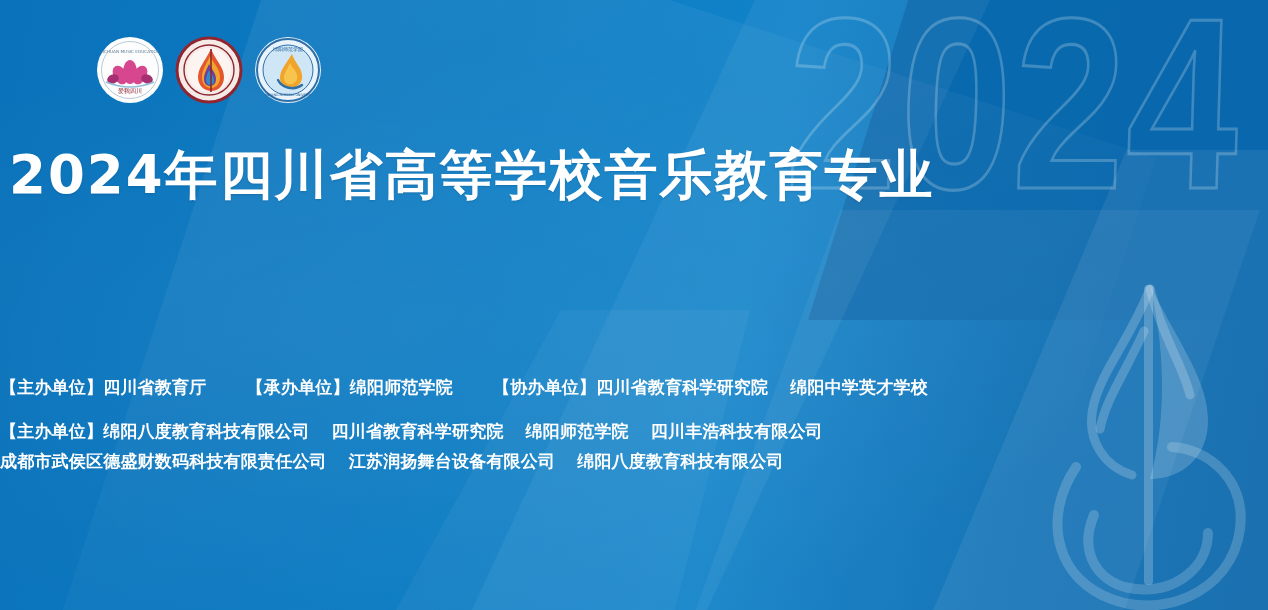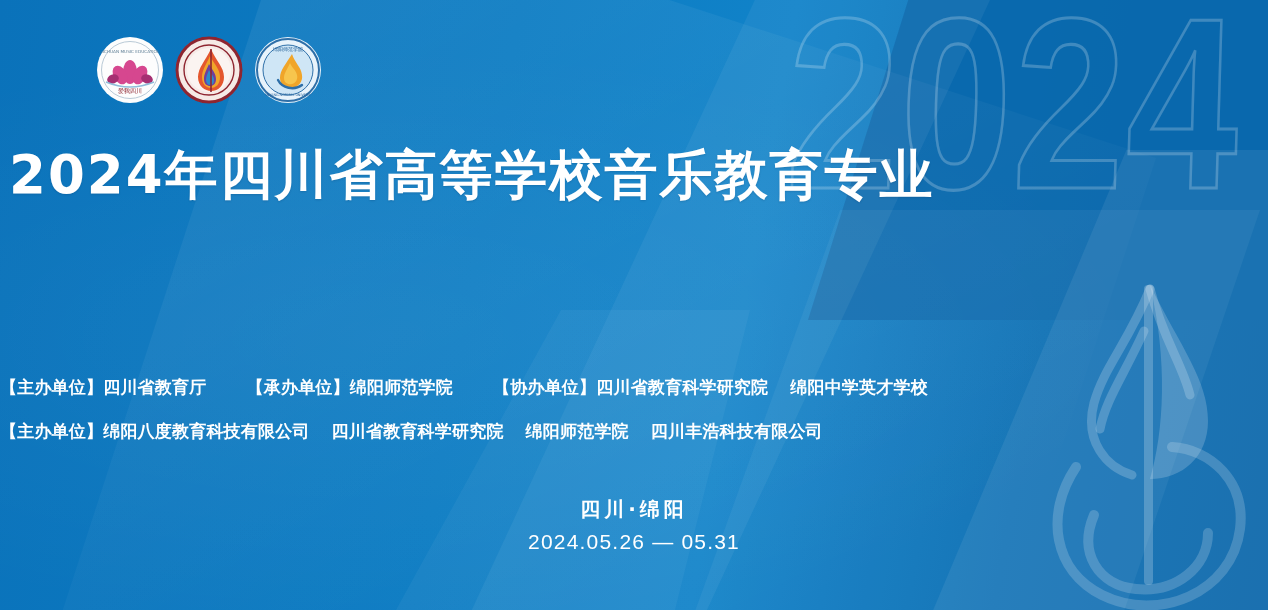--- a/index.html
+++ b/index.html
@@ -288,21 +288,20 @@
     <div class="credit-line row-organizers">
       <span class="grp"><span>【主办单位】</span><span>四川省教育厅</span></span>
       <span class="grp"><span>【承办单位】</span><span>绵阳师范学院</span></span>
       <span class="grp"><span>【协办单位】</span><span class="sub">四川省教育科学研究院</span><span>绵阳中学英才学校</span></span>
     </div>
 
     <div class="credit-line row-support">
       <span>【主办单位】</span><span class="sub">绵阳八度教育科技有限公司</span><span class="sub">四川省教育科学研究院</span><span class="sub">绵阳师范学院</span><span class="sub">四川丰浩科技有限公司</span>
     </div>
 
+    <div class="credit-line">
+      <span class="sub">成都市武侯区德盛财数码科技有限责任公司</span><span class="sub">江苏润扬舞台设备有限公司</span><span class="sub">绵阳八度教育科技有限公司</span>
+    </div>
 
   </div>
 
-  <div class="venue">
-    <div class="venue-place">四川·绵阳</div>
-    <div class="venue-date">2024.05.26 — 05.31</div>
-  </div>
 
 </div>
 
 </body></html>

